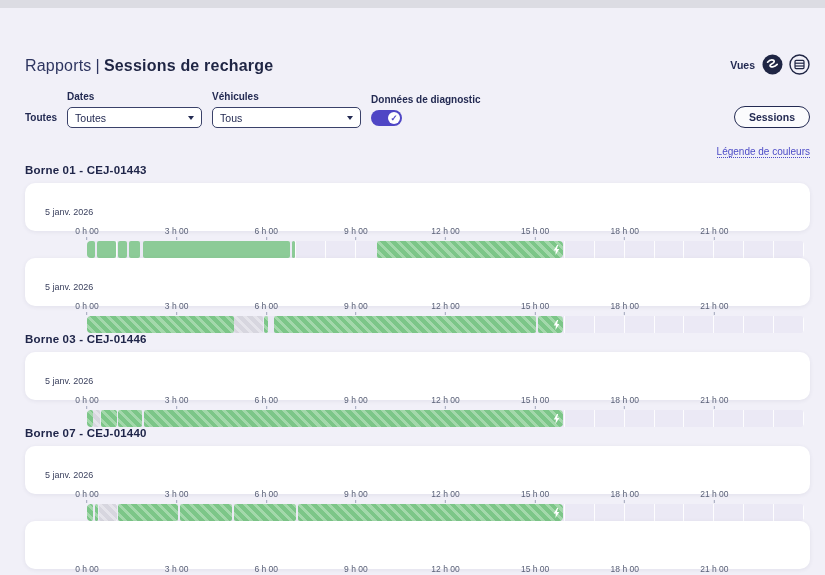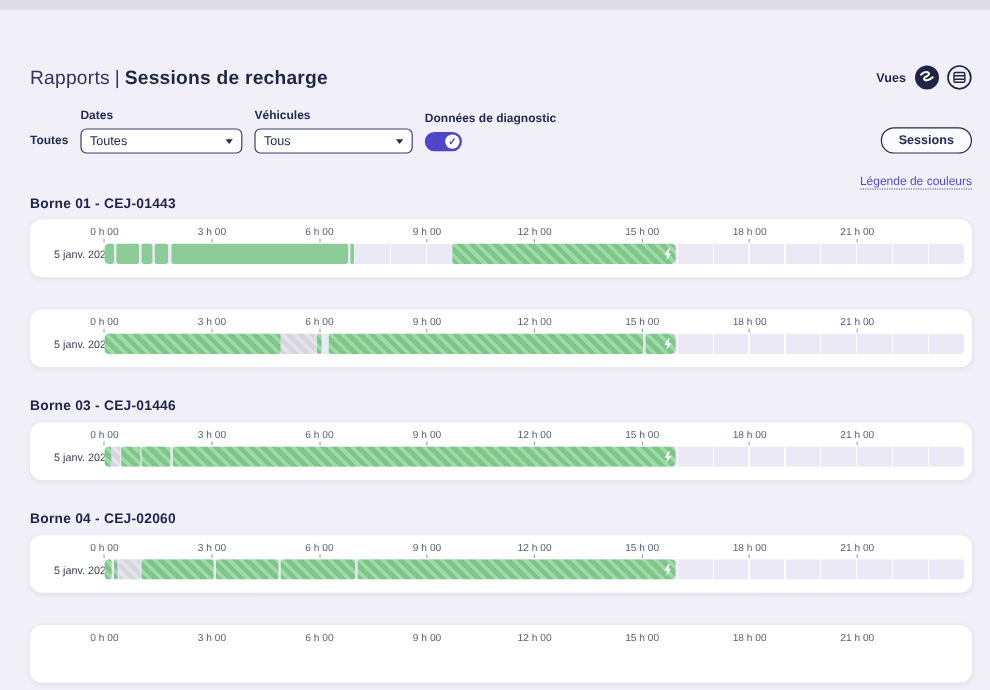--- a/index.html
+++ b/index.html
@@ -25,21 +25,21 @@
 
   
   .filters { display: flex; align-items: flex-end; margin-top: 16px; gap: 10px; }
   .field label { display: block; font-size: 10px; font-weight: 700; color: #232a52; margin-bottom: 5px; }
   .input {
     width: 135px; height: 21px; background: #fff;
     border: 1px solid #3a4169; border-radius: 5px;
     display: flex; align-items: center; justify-content: space-between;
     padding: 0 7px; font-size: 10.5px; color: #232a52;
   }
-  .input.narrow { width: 132px; gap: 27px; }
+  .input.narrow { width: 149px; gap: 27px; }
   .caret { width: 0; height: 0; border-left: 3.5px solid transparent; border-right: 3.5px solid transparent; border-top: 4.5px solid #232a52; }
   .toggle { width: 31px; height: 16px; border-radius: 9px; background: #4f46c5; position: relative; cursor: pointer; margin-bottom: 2px; }
   .toggle .knob {
     position: absolute; right: 2px; top: 2px; width: 12px; height: 12px; border-radius: 50%;
     background: #fff; color: #4f46c5; font-size: 8.5px; line-height: 12px; text-align: center; font-weight: 700;
   }
   .spacer { flex: 1; }
   .export {
     font-family: "Liberation Sans", sans-serif;
     background: #fbfbfd; border: 1.5px solid #232a52; border-radius: 12px;
@@ -52,21 +52,21 @@
 
   
   .group { margin-bottom: 27px; }
   .borne-title { font-size: 11.5px; font-weight: 700; color: #20264a; margin: 0 0 7px 0; letter-spacing: .2px; }
   .card {
     position: relative; height: 48px; background: #fff; border-radius: 10px;
     box-shadow: 0 1px 4px rgba(50,50,93,.08);
   }
   .date { position: absolute; left: 20px; top: 29px; transform: translateY(-50%); font-size: 9px; color: #3c425f; }
   .tl { position: absolute; left: 62px; right: 6px; top: 5px; }
-  .axis { position: relative; height: 15px; }
+  .axis { position: relative; height: 15px; margin-top: 38px; }
   .tick { position: absolute; top: 0; transform: translateX(-50%); text-align: center; font-size: 8.5px; color: #5a6178; white-space: nowrap; }
   .tick i { display: block; width: 1px; height: 3px; background: #a0a5bb; margin: 1px auto 0; }
   .track {
     position: relative; height: 17px; border-radius: 4px; overflow: hidden;
     background-color: #ebe9f5;
     background-image: repeating-linear-gradient(to right,
       transparent, transparent calc(100%/24 - 1px),
       rgba(255,255,255,.9) calc(100%/24 - 1px), rgba(255,255,255,.9) calc(100%/24));
   }
   .seg { position: absolute; top: 0; height: 100%; border-radius: 2px; }
@@ -226,21 +226,21 @@
                 <svg width="7" height="12" viewBox="0 0 10 14">
                   <path d="M5.8 0 L1 7.6 H4.2 L3.4 14 L9 5.6 H5.6 L7.4 0 Z" fill="#fff"></path>
                 </svg>
               </div>
             </div>
       </div>
     </div>
   </section>
 
   <section class="group">
-    <h2 class="borne-title">Borne 04 - CEJ-02060</h2>
+    <h2 class="borne-title">Borne 07 - CEJ-01440</h2>
     <div class="card">
       <span class="date">5 janv. 2026</span>
       <div class="tl">
         <div class="axis">
               <div class="tick" style="left: 0%;"><span>0 h 00</span><i></i></div>
               <div class="tick" style="left: 12.5%;"><span>3 h 00</span><i></i></div>
               <div class="tick" style="left: 25%;"><span>6 h 00</span><i></i></div>
               <div class="tick" style="left: 37.5%;"><span>9 h 00</span><i></i></div>
               <div class="tick" style="left: 50%;"><span>12 h 00</span><i></i></div>
               <div class="tick" style="left: 62.5%;"><span>15 h 00</span><i></i></div>

